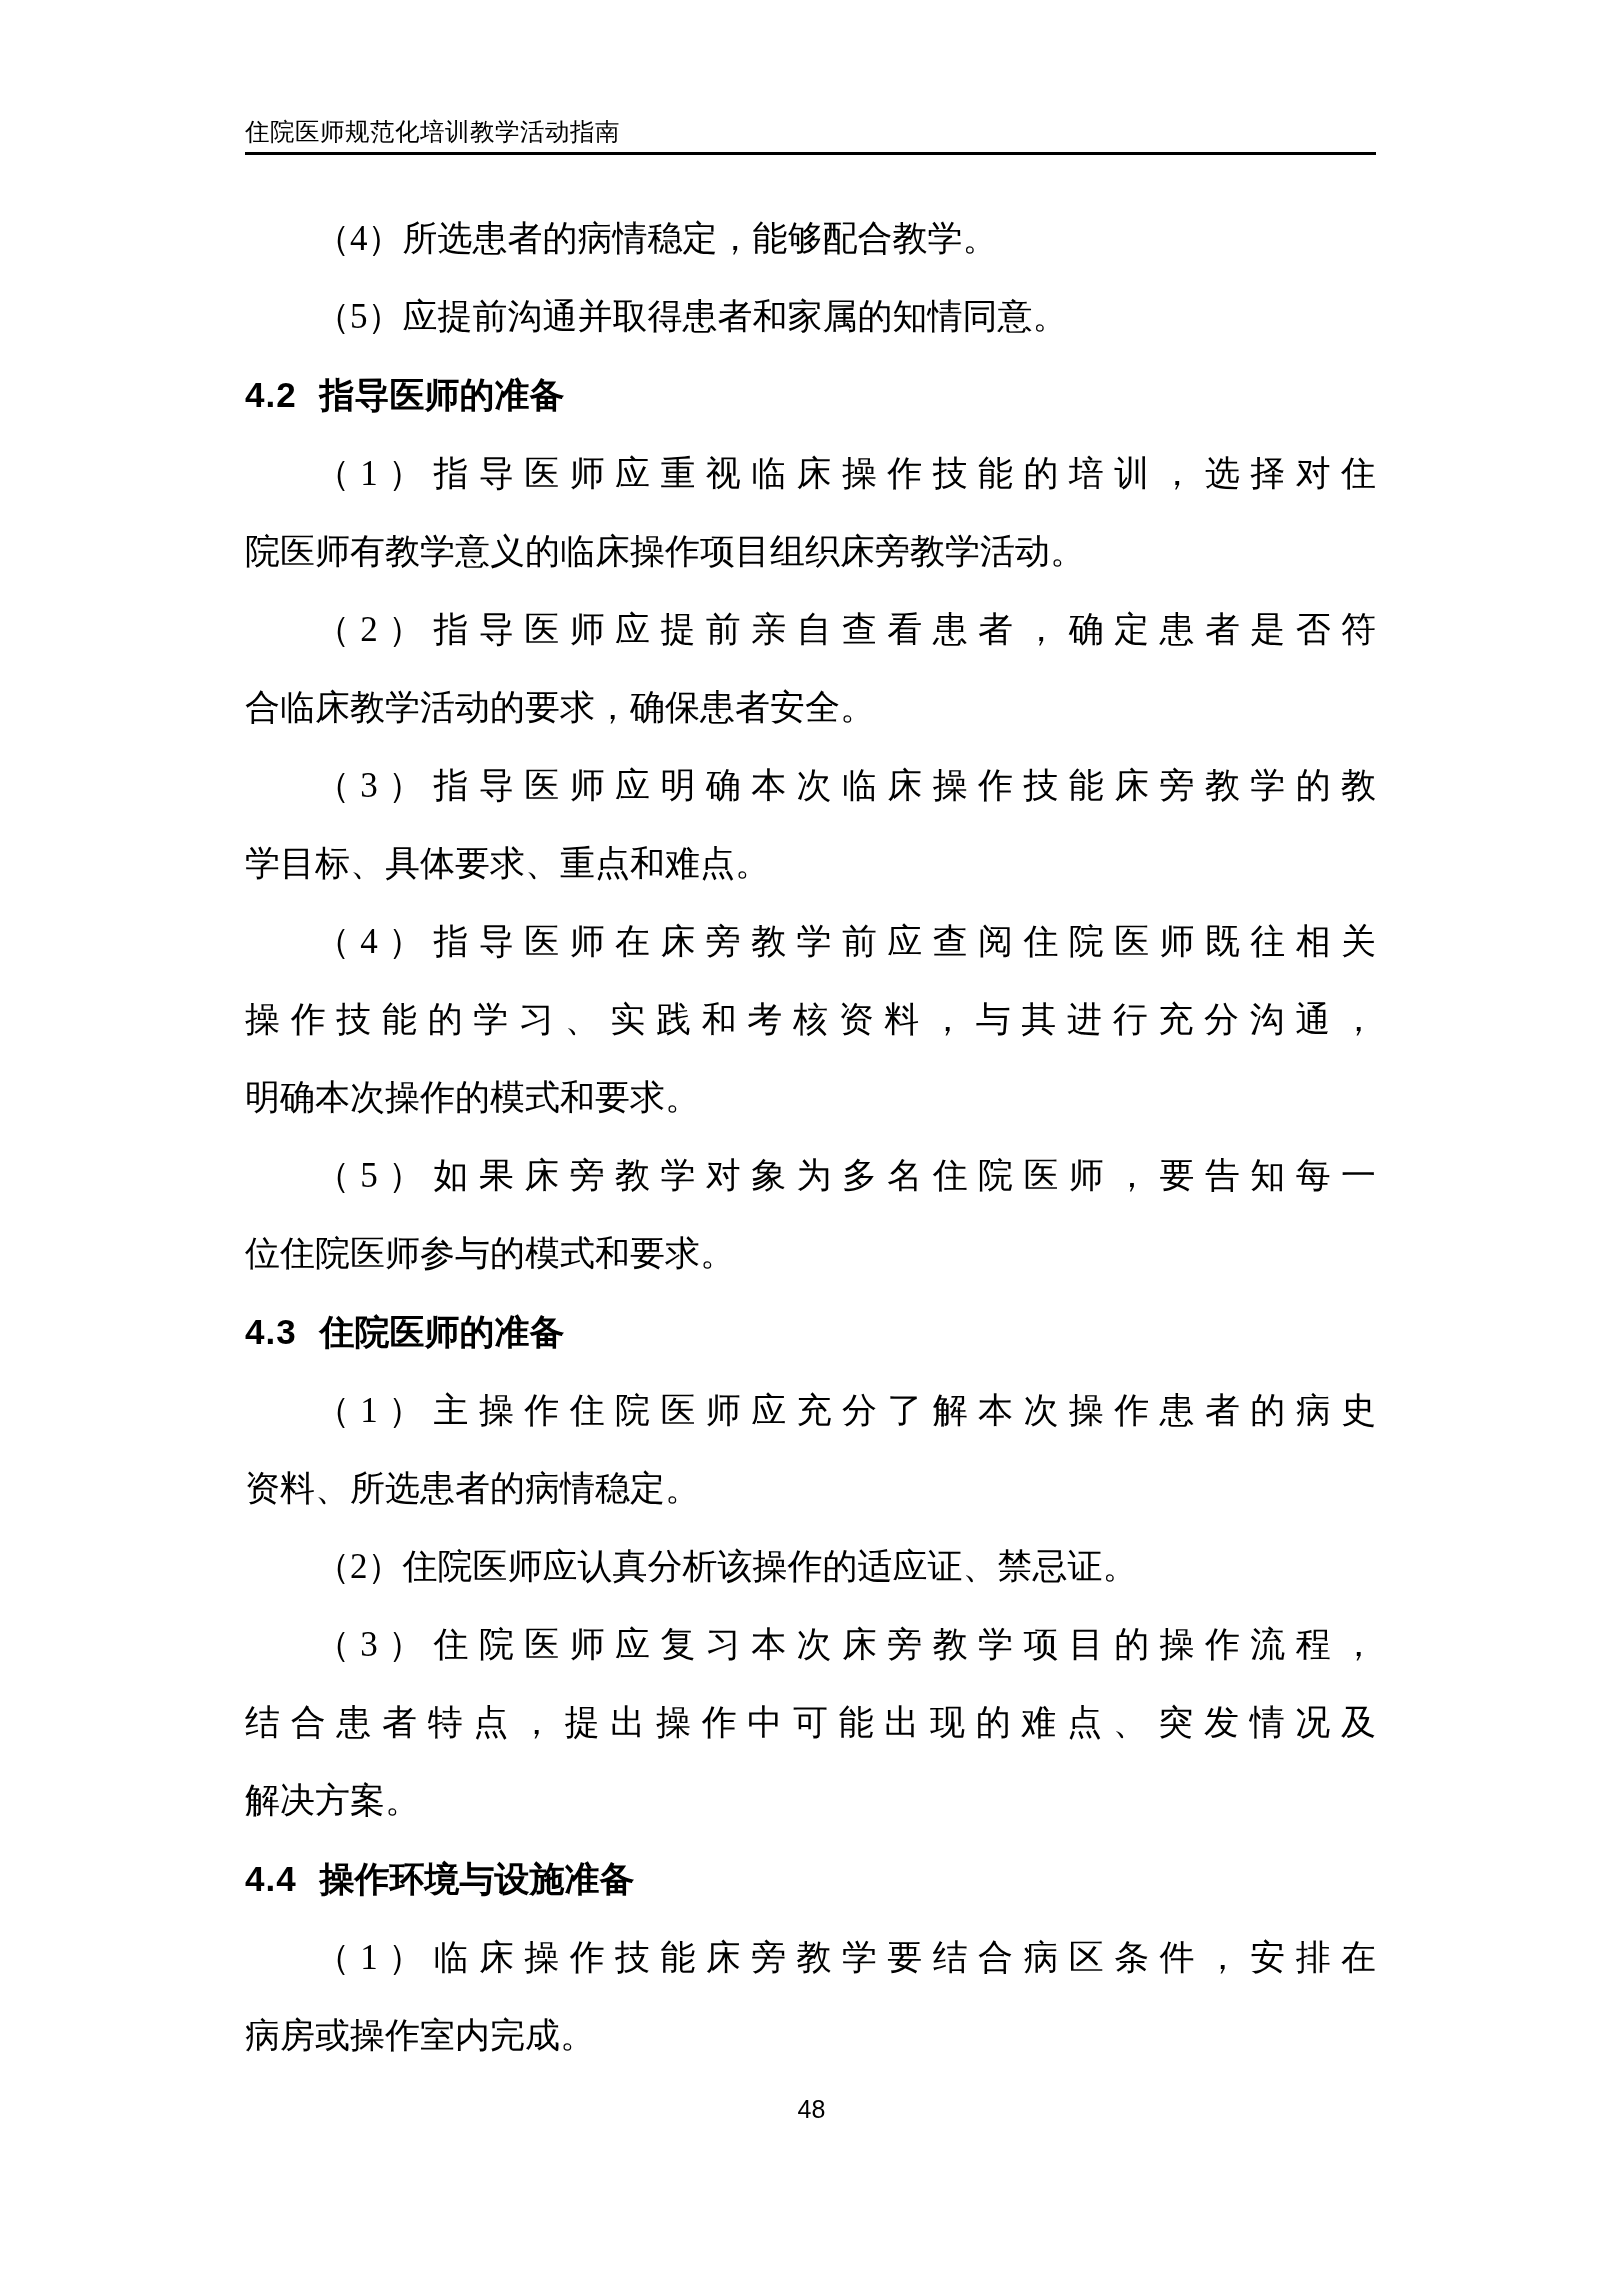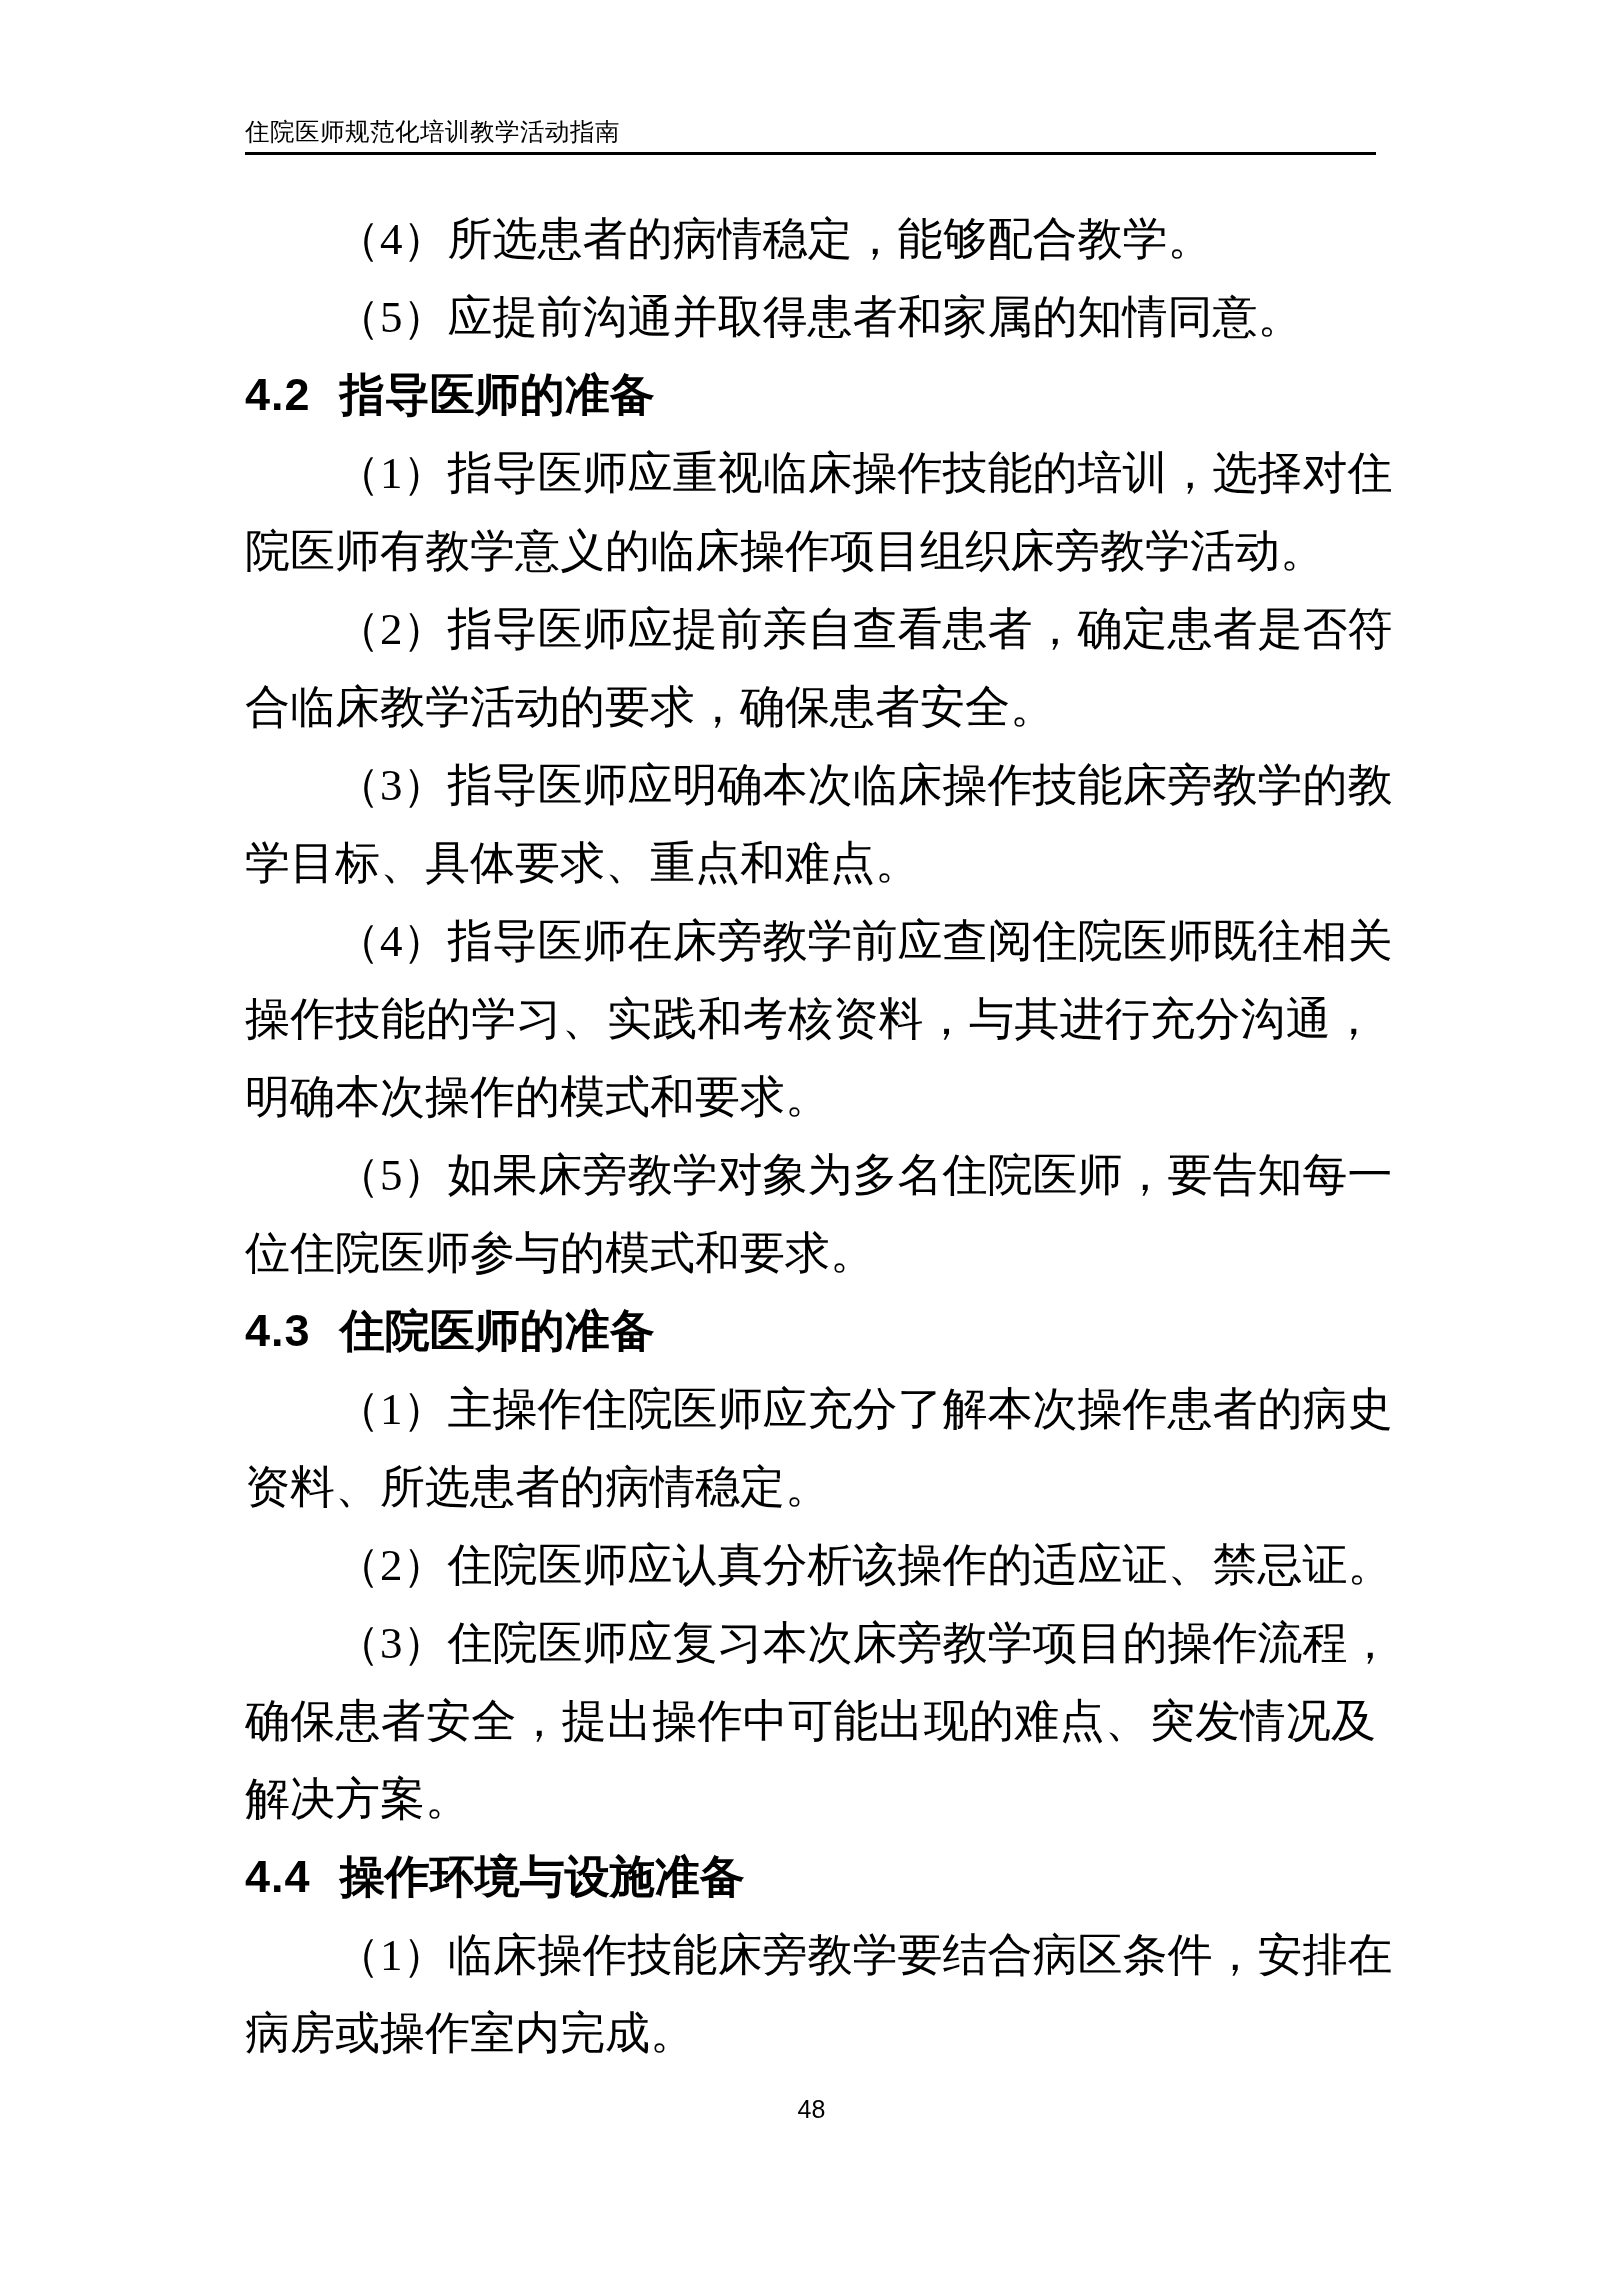--- a/index.html
+++ b/index.html
@@ -24,21 +24,21 @@
     padding-bottom: 6.1px;
     border-bottom: 3.1px solid #000000;
     text-align: left;
   }
   
   .body-text {
     position: absolute;
     left: 245px;
     top: 200px;
     width: 1131px;
-    font-size: 45px;
+    font-size: 35px;
     line-height: 78px;
   }
   .line {
     text-align: justify;
     text-align-last: justify;
     white-space: nowrap; 
   }
   .line.first { text-indent: 2em; }
   .line.last { text-align-last: left; }
   .heading {
@@ -102,21 +102,21 @@
     <div class="heading">
       <span class="num">4.3</span><span>住院医师的准备</span>
     </div>
 
     <div class="line first">（1）主操作住院医师应充分了解本次操作患者的病史</div>
     <div class="line last">资料、所选患者的病情稳定。</div>
 
     <div class="line first last">（2）住院医师应认真分析该操作的适应证、禁忌证。</div>
 
     <div class="line first">（3）住院医师应复习本次床旁教学项目的操作流程，</div>
-    <div class="line">确保患者安全，提出操作中可能出现的难点、突发情况及</div>
+    <div class="line">结合患者特点，提出操作中可能出现的难点、突发情况及</div>
     <div class="line last">解决方案。</div>
 
     <div class="heading">
       <span class="num">4.4</span><span>操作环境与设施准备</span>
     </div>
 
     <div class="line first">（1）临床操作技能床旁教学要结合病区条件，安排在</div>
     <div class="line last">病房或操作室内完成。</div>
 
   </div>

